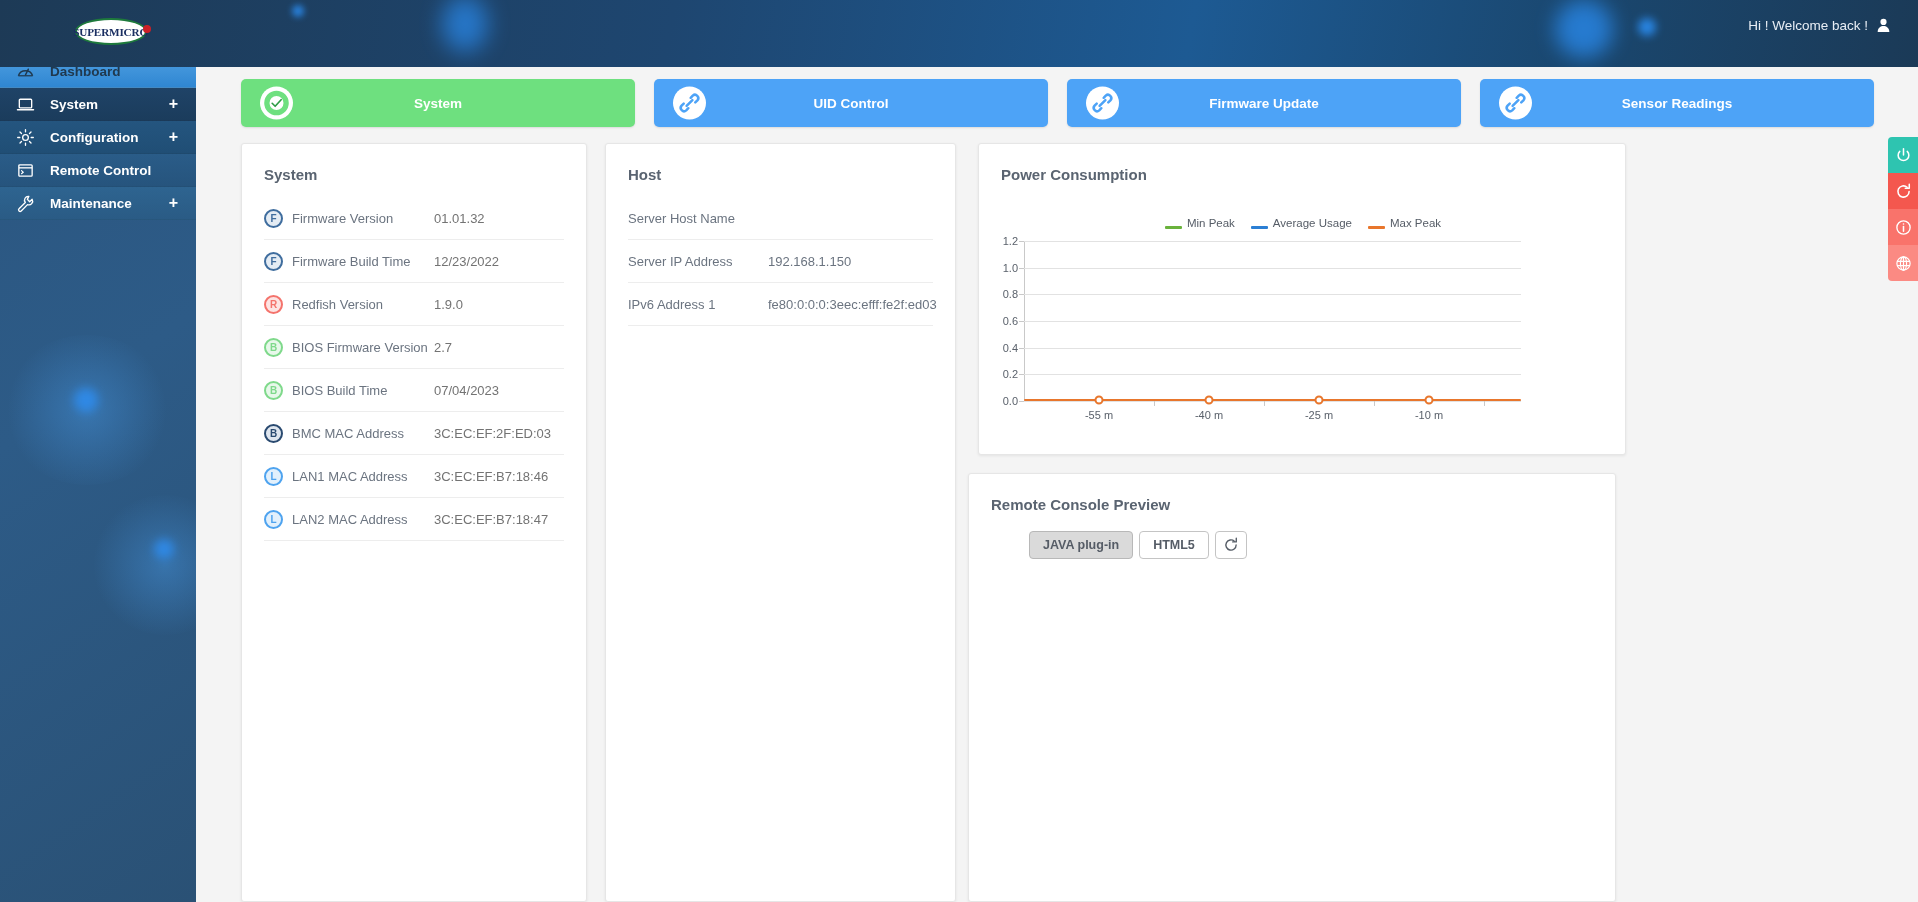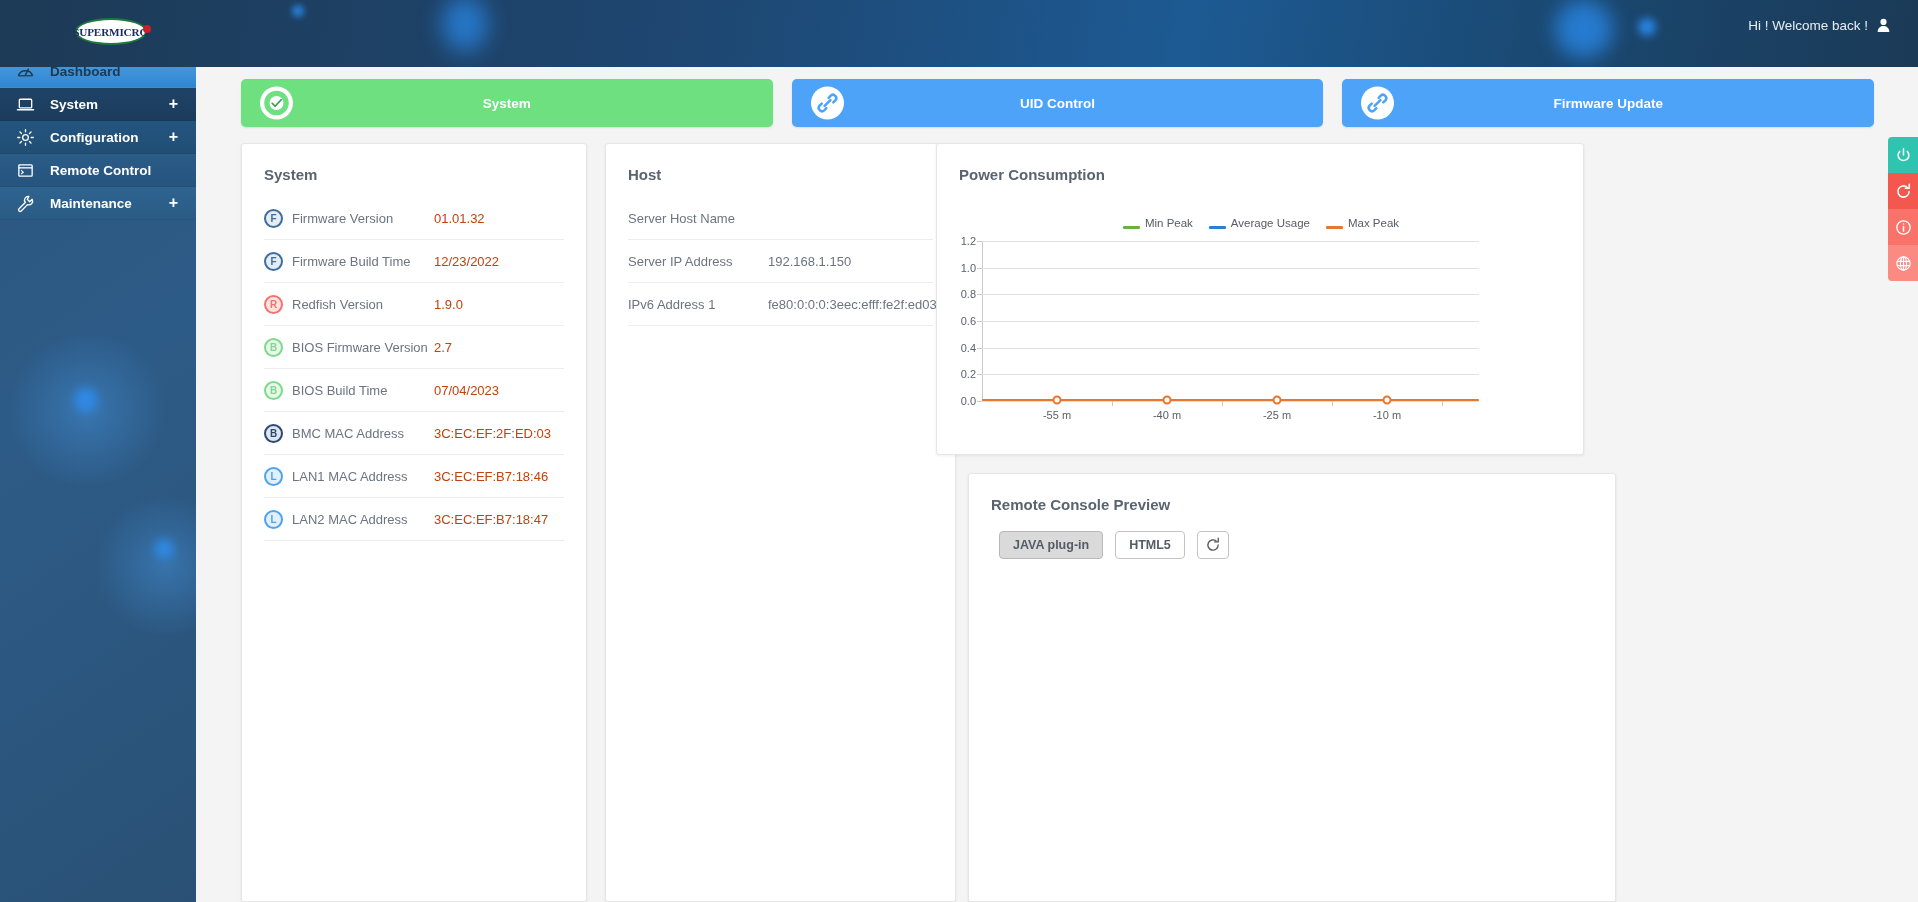--- a/index.html
+++ b/index.html
@@ -123,42 +123,42 @@
     position: absolute; background: #ffffff;
     border: 1px solid #e6e6e6; border-radius: 3px;
     box-shadow: 0 1px 3px rgba(0,0,0,.07);
   }
   .card-title {
     font-size: 15px; font-weight: bold; color: #5a6471;
     padding: 22px 22px 0 22px;
   }
   #card-system { left: 45px; top: 88px; width: 346px; height: 759px; }
   #card-host   { left: 409px; top: 88px; width: 351px; height: 759px; }
-  #card-power  { left: 740px; top: 88px; width: 648px; height: 312px; }
+  #card-power  { left: 782px; top: 88px; width: 648px; height: 312px; }
   #card-console{ left: 772px; top: 418px; width: 648px; height: 429px; }
 
   .kv-list { padding: 0 22px; margin-top: 14px; }
   .kv-row {
     display: flex; align-items: center;
     height: 43px; border-bottom: 1px solid #ededed;
     font-size: 13px; color: #6b7480;
   }
   .kv-row:last-child { border-bottom: 1px solid #ededed; }
   .kv-badge {
     width: 19px; height: 19px; border-radius: 50%;
     border: 2px solid; display: flex; align-items: center; justify-content: center;
     font-size: 10px; font-weight: bold; flex: 0 0 19px; margin-right: 9px;
   }
   .b-fw   { border-color: #3f6d9e; color: #3f6d9e; background: #e4ecf4; }
   .b-red  { border-color: #f4736c; color: #f4736c; background: #fde4e3; }
   .b-grn  { border-color: #7fd98b; color: #7fd98b; background: #e7f8ea; }
   .b-navy { border-color: #2a4a70; color: #2a4a70; background: #dfe6ef; }
   .b-blue { border-color: #4ea3ef; color: #4ea3ef; background: #e2f0fc; }
   .kv-key { flex: 0 0 auto; }
-  .kv-val { margin-left: auto; width: 132px; color: #c2410c; }
+  .kv-val { margin-left: auto; width: 132px; color: #737373; }
   #card-system .kv-val { width: 130px; }
 
   
   .host-list { padding: 0 22px; margin-top: 14px; }
   .host-row {
     display: flex; align-items: center;
     height: 43px; border-bottom: 1px solid #ededed;
     font-size: 13px; color: #6b7480;
   }
   .host-key { width: 140px; flex: 0 0 140px; }
@@ -200,21 +200,21 @@
     position: absolute; width: 9px; height: 9px; border-radius: 50%;
     background: #ffffff; border: 2.5px solid #e8762c;
     transform: translate(-50%, 50%);
   }
   .chart-xlabel {
     position: absolute; top: 228px; left: 0; width: 648px;
     text-align: center; font-size: 13.5px; color: #555c66;
   }
 
   
-  .console-btns { display: flex; gap: 12px; padding: 18px 22px 0 30px; align-items: center; }
+  .console-btns { display: flex; gap: 6px; padding: 18px 22px 0 24px; align-items: center; margin-left: 36px; }
   .cbtn {
     height: 28px; padding: 0 13px; border-radius: 4px;
     border: 1px solid #c4c4c4; background: #ffffff;
     font-size: 12.5px; font-weight: bold; color: #555c66;
     display: flex; align-items: center; cursor: pointer;
     font-family: "Liberation Sans", sans-serif;
   }
   .cbtn.on { background: #dadada; border-color: #b8b8b8; }
   .cbtn.ico { padding: 0 7px; }
 
@@ -355,20 +355,30 @@
       <span class="tab-badge">
         <svg width="27" height="27" viewBox="0 0 28 28" fill="none" stroke="#4da3f7" stroke-width="2.6" stroke-linecap="round" stroke-linejoin="round">
           <path d="M11 17 L17 11"></path>
           <path d="M15.2 8.6 L17.4 6.4 A3.4 3.4 0 0 1 22.2 11.2 L20 13.4"></path>
           <path d="M12.8 19.4 L10.6 21.6 A3.4 3.4 0 0 1 5.8 16.8 L8 14.6"></path>
         </svg>
       </span>
       <span>Firmware Update</span>
     </div>
 
+    <div class="tabbtn blue">
+      <span class="tab-badge">
+        <svg width="27" height="27" viewBox="0 0 28 28" fill="none" stroke="#4da3f7" stroke-width="2.6" stroke-linecap="round" stroke-linejoin="round">
+          <path d="M11 17 L17 11"></path>
+          <path d="M15.2 8.6 L17.4 6.4 A3.4 3.4 0 0 1 22.2 11.2 L20 13.4"></path>
+          <path d="M12.8 19.4 L10.6 21.6 A3.4 3.4 0 0 1 5.8 16.8 L8 14.6"></path>
+        </svg>
+      </span>
+      <span>Sensor Readings</span>
+    </div>
 
   </div>
 
   <div class="card" id="card-system">
     <div class="card-title">System</div>
     <div class="kv-list">
 
       <div class="kv-row">
         <span class="kv-badge b-fw">F</span>
         <span class="kv-key">Firmware Version</span>

